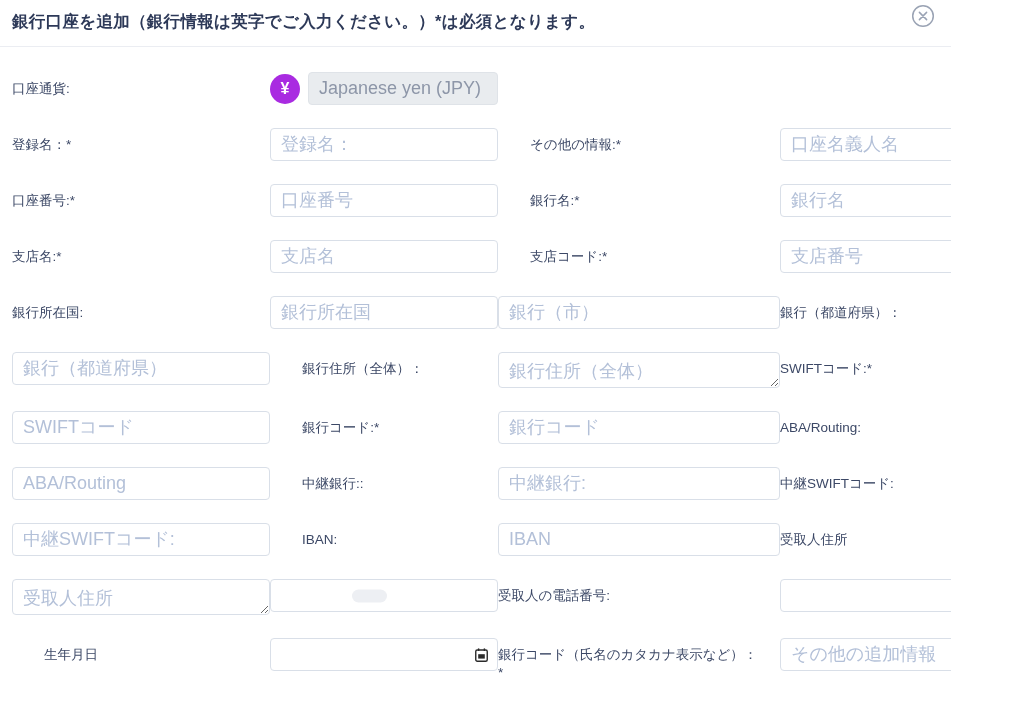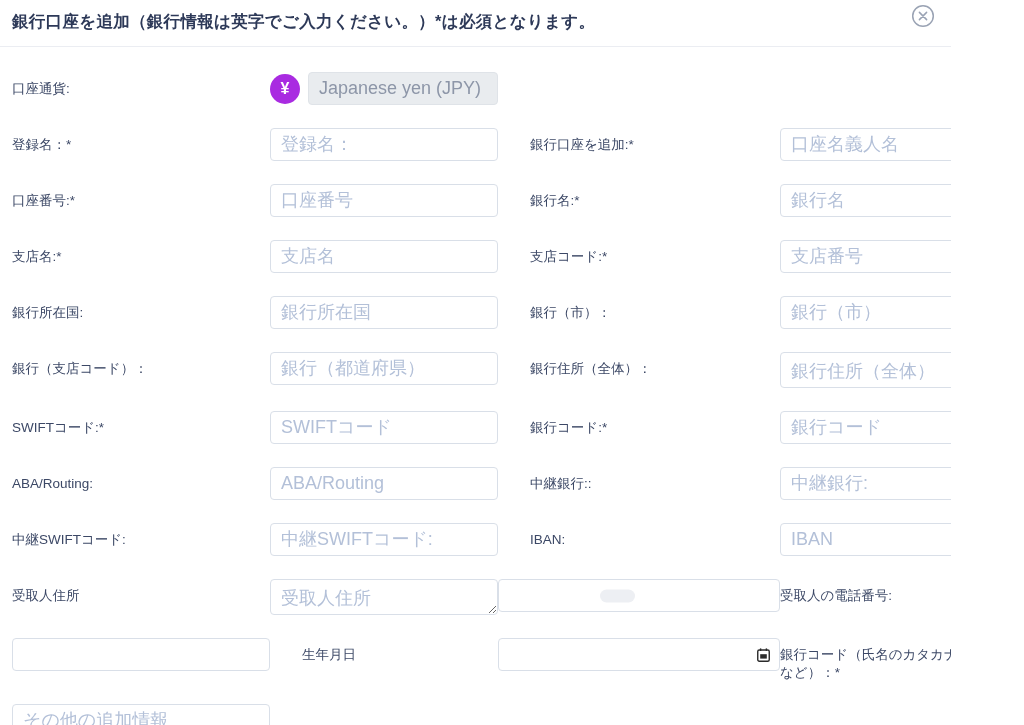--- a/index.html
+++ b/index.html
@@ -60,21 +60,21 @@
           <input class="field disabled" type="text" disabled="" value="Japanese yen (JPY)" style="">
         </div>
       </div>
       <div class="label-cell right"></div>
       <div class="input-cell"></div>
 
       <div class="label-cell">登録名：*</div>
       <div class="input-cell">
           <input class="field" type="text" placeholder="登録名：" style="">
         </div>
-      <div class="label-cell right">銀行口座を追加:*</div>
+      <div class="label-cell right">その他の情報:*</div>
       <div class="input-cell">
           <input class="field" type="text" placeholder="口座名義人名" style="">
         </div>
 
       <div class="label-cell">口座番号:*</div>
       <div class="input-cell">
           <input class="field" type="text" placeholder="口座番号" style="">
         </div>
       <div class="label-cell right">銀行名:*</div>
       <div class="input-cell">
@@ -87,26 +87,25 @@
         </div>
       <div class="label-cell right">支店コード:*</div>
       <div class="input-cell">
           <input class="field" type="text" placeholder="支店番号" style="">
         </div>
 
       <div class="label-cell">銀行所在国:</div>
       <div class="input-cell">
           <input class="field" type="text" placeholder="銀行所在国" style="">
         </div>
-      <div class="label-cell right">銀行（市）：</div>
       <div class="input-cell">
           <input class="field" type="text" placeholder="銀行（市）" style="">
         </div>
 
-      <div class="label-cell">銀行（支店コード）：</div>
+      <div class="label-cell">銀行（都道府県）：</div>
       <div class="input-cell">
           <input class="field" type="text" placeholder="銀行（都道府県）" style="">
         </div>
       <div class="label-cell right">銀行住所（全体）：</div>
       <div class="input-cell">
           <textarea class="field" placeholder="銀行住所（全体）" style=""></textarea>
         </div>
 
       <div class="label-cell">SWIFTコード:*</div>
       <div class="input-cell">

